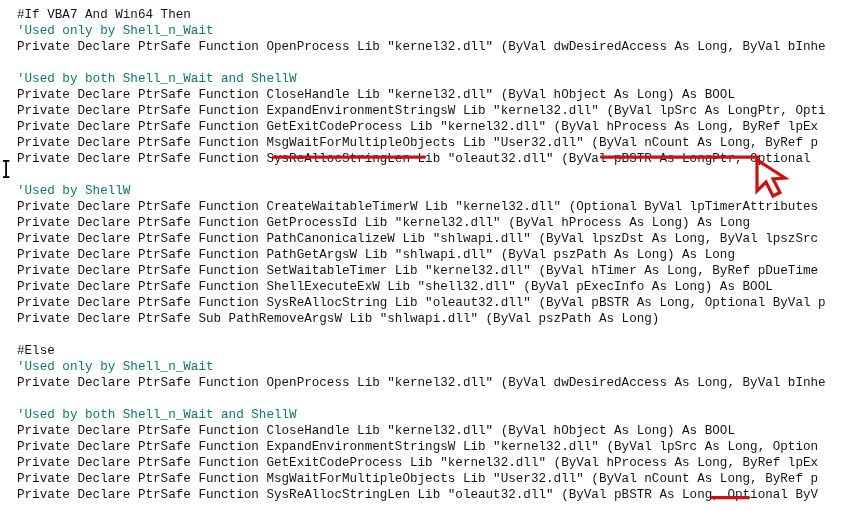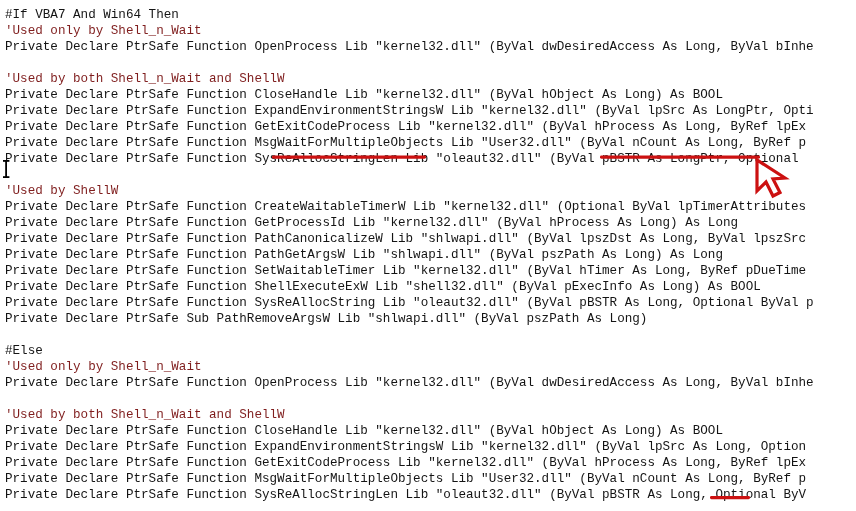--- a/index.html
+++ b/index.html
@@ -24,25 +24,25 @@
     left: 0;
     top: 0;
     width: 856px;
     padding: 7px 0 0 0;
     white-space: pre;
     overflow: hidden;
   }
   .line {
     height: 16px;
     white-space: pre;
-    padding-left: 5px;
+    padding-left: 17px;
     overflow: hidden;
     text-overflow: clip;
   }
-  .line.comment { color: #7f1d1d; }
+  .line.comment { color: #0f766e; }
   .line.code    { color: #141414; }
   .line.blank   { color: transparent; }
 
   
   #annot {
     position: absolute;
     left: 0; top: 0;
     width: 856px; height: 511px;
     pointer-events: none;
   }

